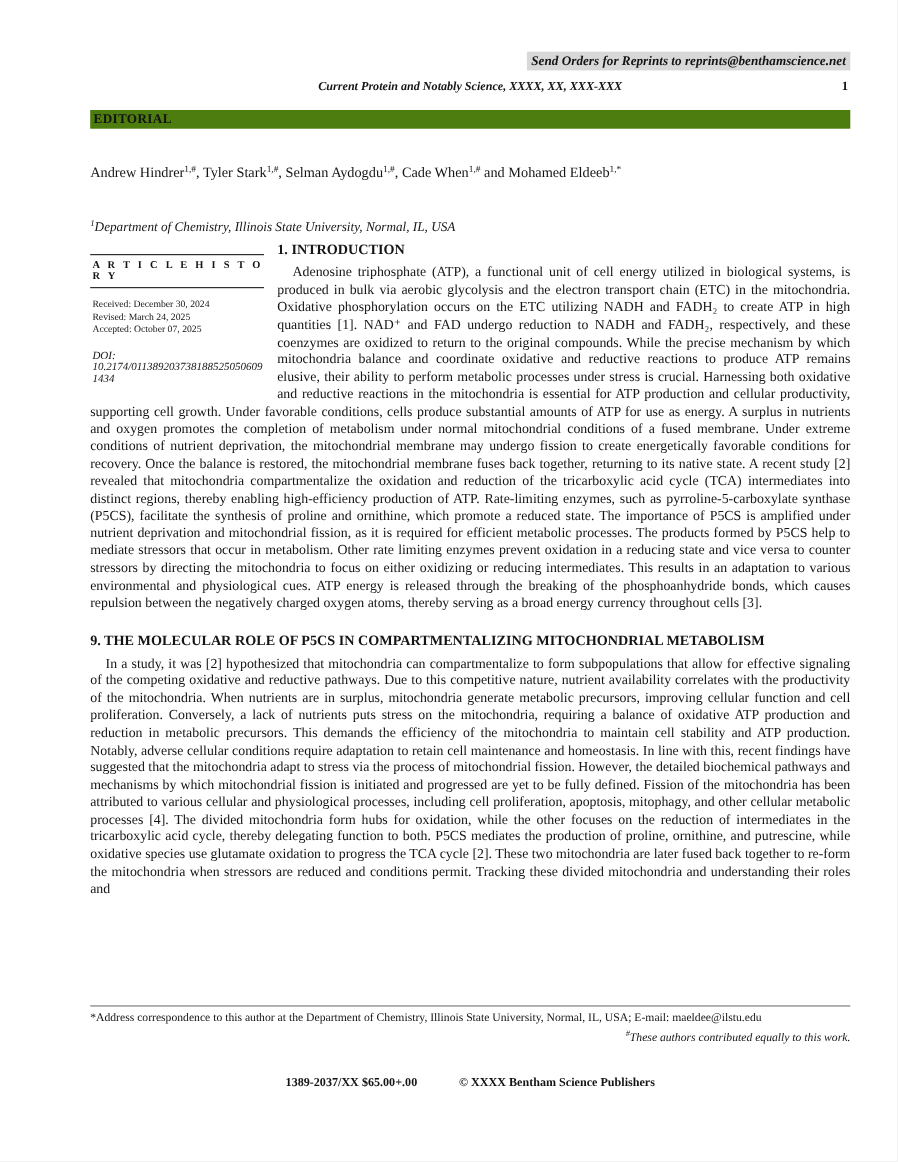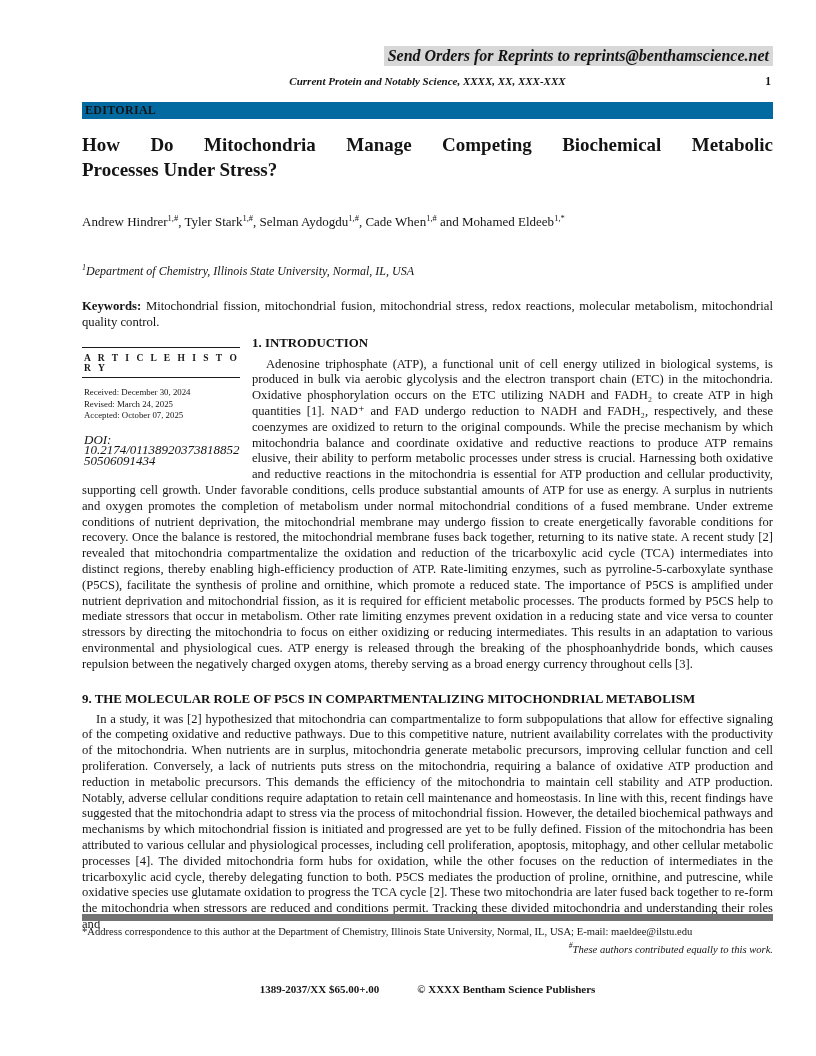--- a/index.html
+++ b/index.html
@@ -10,31 +10,31 @@
     box-sizing:border-box;
     padding:46px 43px 0 82px;
     font-family:"Liberation Serif","DejaVu Serif",serif;
     color:#141414;
     overflow:hidden;
   }
   
   .reprint-row{text-align:right;}
   .reprint{
     display:inline-block;
-    font-size:16px;font-weight:bold;font-style:italic;
+    font-size:12px;font-weight:bold;font-style:italic;
     background:#d8d8d8;padding:1px 4px;
   }
   .journal-row{position:relative;margin-top:9px;height:14px;}
   .journal-center{
     position:absolute;left:0;right:0;text-align:center;
     font-size:11px;font-weight:bold;font-style:italic;
   }
   .pageno{position:absolute;right:2px;top:0;font-size:11.5px;font-weight:bold;}
   .editorial-bar{
-    margin-top:13px;background:#0369a1;height:17px;
+    margin-top:13px;background:#4d7c0f;height:17px;
     display:flex;align-items:center;
   }
   .editorial-bar span{font-size:12px;font-weight:bold;padding-left:3px;letter-spacing:0.3px;}
   
   .title{margin:13px 0 0 0;font-size:19px;font-weight:bold;line-height:1.32;}
   .title .t1{text-align:justify;text-align-last:justify;}
   .title .t2{text-align:left;}
   .authors{margin:31px 0 0 0;font-size:13px;}
   .authors sup{font-size:8.5px;}
   .affiliation{margin:33px 0 0 0;font-size:12px;}
@@ -47,30 +47,30 @@
   .history{
     float:left;width:158px;height:132px;margin:12px 12px 0 0;
     box-sizing:border-box;
   }
   .rule{border:none;border-top:1.6px solid #1a1a1a;margin:0;}
   .history-heading{
     font-size:9.5px;font-weight:bold;letter-spacing:2.5px;
     margin:5px 0 4px 2px;
   }
   .dates{margin:9px 0 0 2px;font-size:8.8px;line-height:11.5px;}
-  .doi-block{margin:13px 0 0 2px;font-size:13px;font-style:italic;line-height:10.5px;word-break:break-all;}
+  .doi-block{margin:13px 0 0 2px;font-size:10px;font-style:italic;line-height:10.5px;word-break:break-all;}
   .sec-heading{font-size:12.9px;font-weight:bold;margin:0 0 5px 0;line-height:1.25;}
   .sec-heading.second{margin-top:14px;padding-top:4px;}
   .body-text{
     margin:0;font-size:12.6px;line-height:15.8px;
     text-align:justify;text-indent:14px;
   }
   
   .footzone{position:absolute;left:82px;right:43px;top:914px;}
-  .footnotes{border-top:7px solid #737373;padding-top:4px;font-size:10.6px;line-height:13.5px;}
+  .footnotes{border-top:1px solid #737373;padding-top:4px;font-size:10.6px;line-height:13.5px;}
   .footnotes .fn2{font-style:italic;text-align:right;}
   .footnotes sup{font-size:7.5px;font-style:italic;}
   .footer-line{
     margin-top:27px;text-align:center;font-size:11px;font-weight:bold;
     display:flex;justify-content:center;gap:38px;
   }
 </style>
 </head>
 <body>
 
@@ -82,30 +82,25 @@
 
   <div class="journal-row">
     <span class="journal-center">Current Protein and Notably Science, XXXX, XX, XXX-XXX</span>
     <span class="pageno">1</span>
   </div>
 
   <div class="editorial-bar">
     <span>EDITORIAL</span>
   </div>
 
-  <h1 class="title">
-    <div class="t1">How Do Mitochondria Manage Competing Biochemical Metabolic</div>
-    <div class="t2">Processes Under Stress?</div>
-  </h1>
 
   <p class="authors"><span></span><span>Andrew Hindrer</span><sup>1,#</sup><span>, </span><span>Tyler Stark</span><sup>1,#</sup><span>, </span><span>Selman Aydogdu</span><sup>1,#</sup><span>, </span><span>Cade When</span><sup>1,#</sup><span> and </span><span>Mohamed Eldeeb</span><sup>1,*</sup></p>
 
   <p class="affiliation"><sup>1</sup><i>Department of Chemistry, Illinois State University, Normal, IL, USA</i></p>
 
-  <p class="keywords"><b>Keywords:</b> <span>Mitochondrial fission, mitochondrial fusion, mitochondrial stress, redox reactions, molecular metabolism, mitochondrial quality control.</span></p>
 
   <div class="body-region">
 
     <aside class="history">
       <hr class="rule">
       <div class="history-heading">A R T I C L E  H I S T O R Y</div>
       <hr class="rule">
       <div class="dates">
         <div>Received: December 30, 2024</div>
         <div>Revised: March 24, 2025</div>

